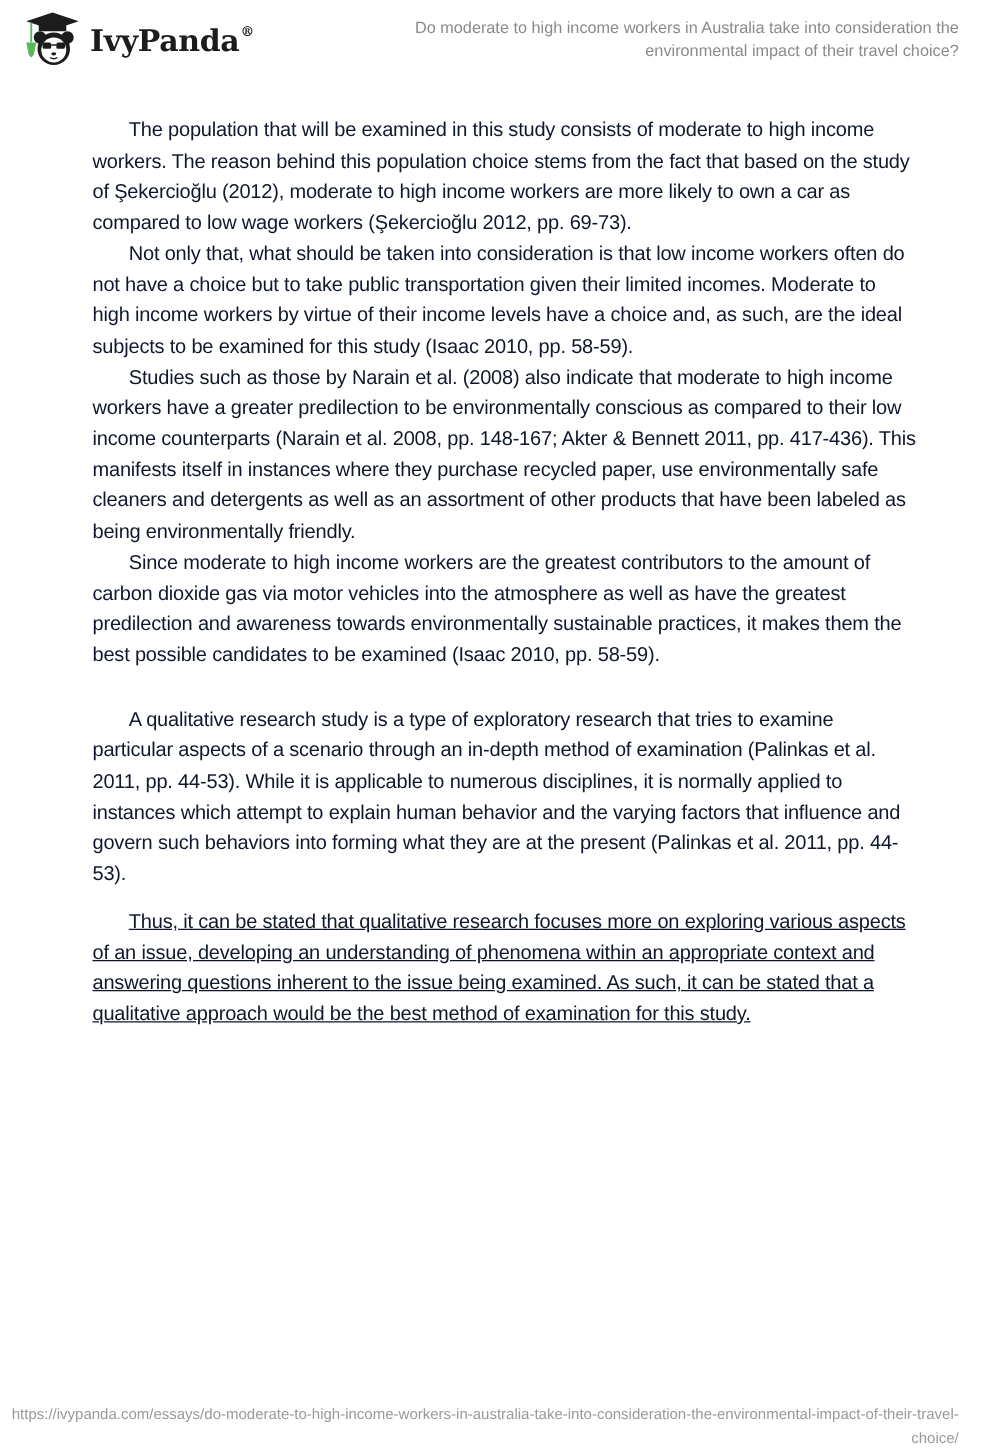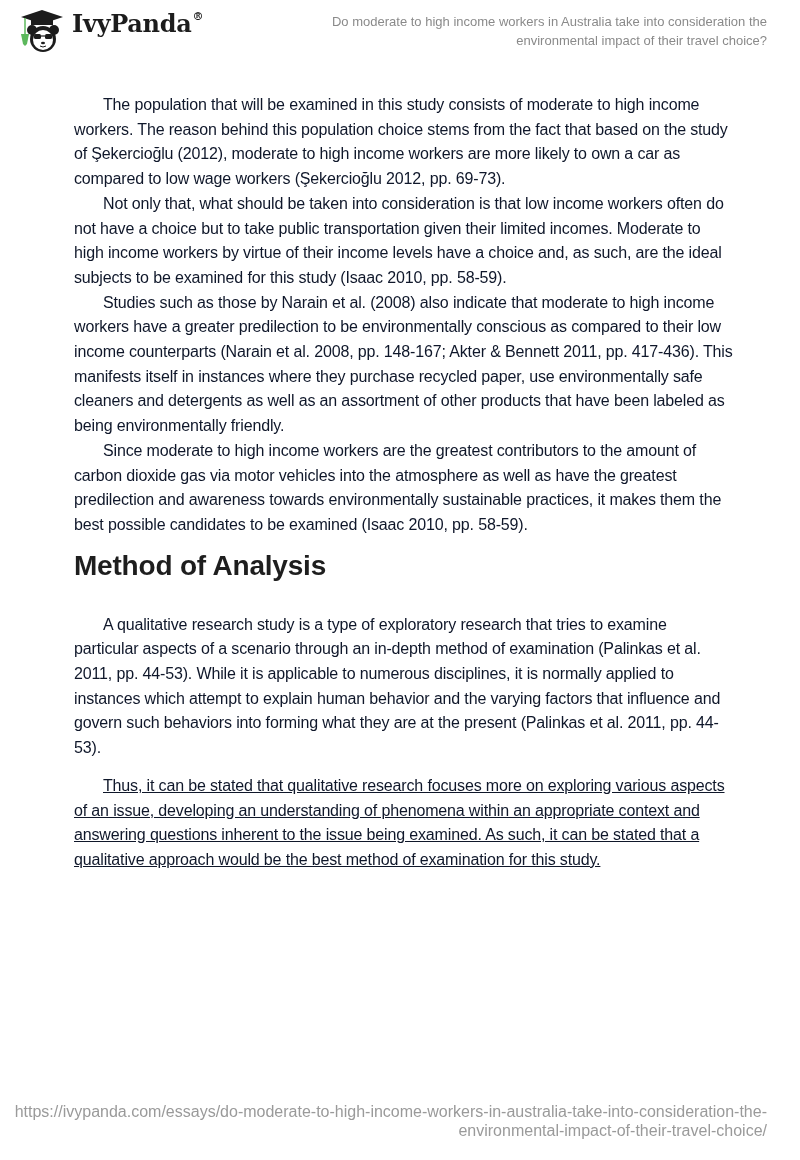--- a/index.html
+++ b/index.html
@@ -19,21 +19,21 @@
       position: absolute;
       left: 0; top: 0;
       width: 800px;
       height: 64px;
     }
     .logo {
       position: absolute;
       left: 17px;
       top: 8px;
       display: flex;
-      align-items: flex-start;
+      align-items: center;
       height: 46px;
     }
     .logo-icon {
       width: 50px;
       height: 46px;
       display: block;
     }
     .logo-text {
       font-family: "DejaVu Serif", serif;
       font-weight: bold;
@@ -86,24 +86,24 @@
       color: #0f172a;
       letter-spacing: -0.15px;
     }
     .sec1 p:first-of-type { margin-top: 23px; }
     .sec1 p + p { }
     .sec2 p:first-of-type { margin-top: 27px; }
     .sec2 p + p { margin-top: 13px; text-decoration: underline; }
     .footer-url {
       position: absolute;
       right: 33px;
-      bottom: 20px;
+      bottom: 0;
       width: 760px;
       text-align: right;
-      font-size: 16px;
+      font-size: 12px;
       line-height: 19px;
       color: #9a9a9a;
       word-break: break-all;
     }
   </style>
 </head>
 <body>
 
 <div class="header">
   <div class="logo">
@@ -133,19 +133,18 @@
 </div>
 
 <div class="content">
   <div class="sec1">
     <p>The population that will be examined in this study consists of moderate to high income workers. The reason behind this population choice stems from the fact that based on the study of Şekercioğlu (2012), moderate to high income workers are more likely to own a car as compared to low wage workers (Şekercioğlu 2012, pp. 69-73).</p>
     <p>Not only that, what should be taken into consideration is that low income workers often do not have a choice but to take public transportation given their limited incomes. Moderate to high income workers by virtue of their income levels have a choice and, as such, are the ideal subjects to be examined for this study (Isaac 2010, pp. 58-59).</p>
     <p>Studies such as those by Narain et al. (2008) also indicate that moderate to high income workers have a greater predilection to be environmentally conscious as compared to their low income counterparts (Narain et al. 2008, pp. 148-167; Akter &amp; Bennett 2011, pp. 417-436). This manifests itself in instances where they purchase recycled paper, use environmentally safe cleaners and detergents as well as an assortment of other products that have been labeled as being environmentally friendly.</p>
     <p>Since moderate to high income workers are the greatest contributors to the amount of carbon dioxide gas via motor vehicles into the atmosphere as well as have the greatest predilection and awareness towards environmentally sustainable practices, it makes them the best possible candidates to be examined (Isaac 2010, pp. 58-59).</p>
   </div>
   <div class="sec2">
-    <h2 class="second">Method of Analysis</h2>
     <p>A qualitative research study is a type of exploratory research that tries to examine particular aspects of a scenario through an in-depth method of examination (Palinkas et al. 2011, pp. 44-53). While it is applicable to numerous disciplines, it is normally applied to instances which attempt to explain human behavior and the varying factors that influence and govern such behaviors into forming what they are at the present (Palinkas et al. 2011, pp. 44-53).</p>
     <p>Thus, it can be stated that qualitative research focuses more on exploring various aspects of an issue, developing an understanding of phenomena within an appropriate context and answering questions inherent to the issue being examined. As such, it can be stated that a qualitative approach would be the best method of examination for this study.</p>
   </div>
 </div>
 
 <div class="footer-url">https://ivypanda.com/essays/do-moderate-to-high-income-workers-in-australia-take-into-consideration-the-environmental-impact-of-their-travel-choice/</div>
 
 </body></html>

